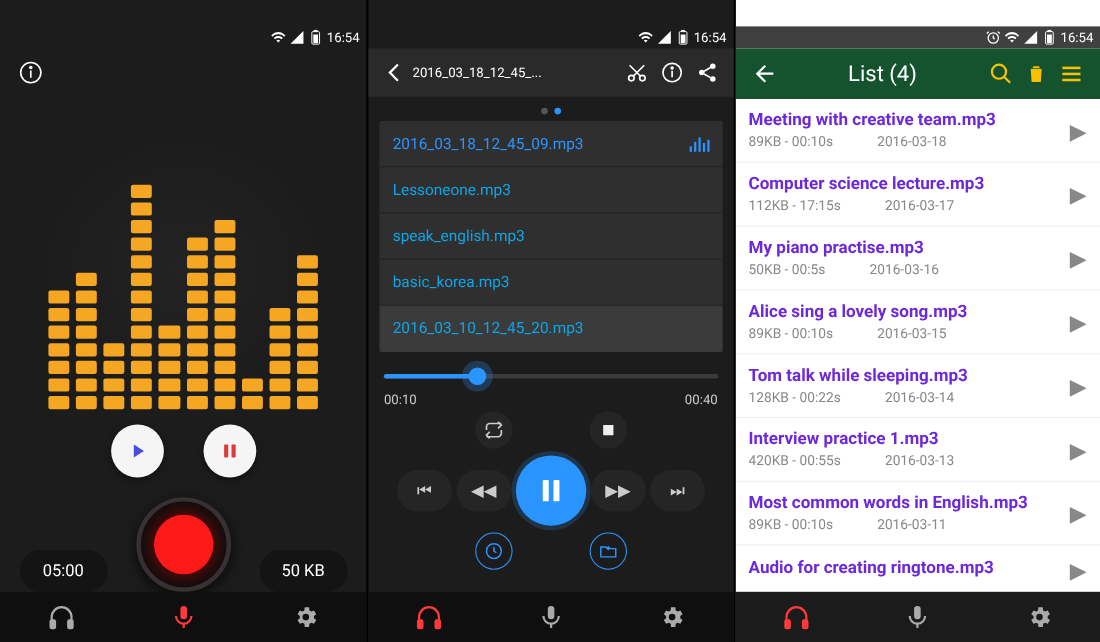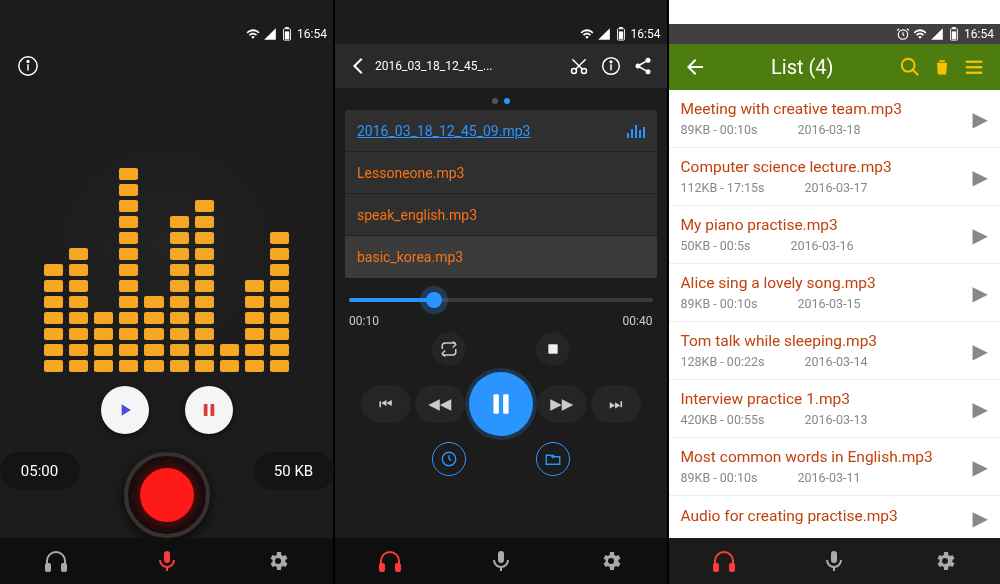--- a/index.html
+++ b/index.html
@@ -10,52 +10,52 @@
 
 
 .statusbar { height: 20px; display: flex; justify-content: flex-end; align-items: center; gap: 3px; padding: 0 6px; font-size: 12px; margin-top: 24px; }
 .s1 .statusbar, .s2 .statusbar, .s3 .statusbar { color: #fff; }
 .s3 .statusbar { background: #404040; }
 .sicon { width: 14px; height: 14px; display: inline-flex; align-items: center; justify-content: center; }
 
 
 .header1 { height: 44px; display: flex; align-items: center; padding: 0 12px; color: #fff; }
 .header2 { height: 44px; display: flex; align-items: center; padding: 0 8px; color: #fff; background: #2a2a2a; }
-.header3 { height: 46px; display: flex; align-items: center; padding: 0 10px; color: #fff; background: #4d7c0f; }
+.header3 { height: 46px; display: flex; align-items: center; padding: 0 10px; color: #fff; background: #14532d; }
 .h-spacer { flex: 1; }
 .h-title { font-size: 12px; font-weight: 400; }
 .h-icon { width: 32px; height: 32px; display: flex; align-items: center; justify-content: center; color: #fff; }
 .h-icon.yellow { color: #f9c200; }
 
 
 .eq-wrap { padding: 40px 30px 14px; height: 285px; display: flex; align-items: flex-end; justify-content: center; gap: 6px; background: radial-gradient(ellipse at center, rgba(255,255,255,0.03), transparent 60%); border-radius: 6px; margin: 14px 14px 0; }
 .eq-col { display: flex; flex-direction: column-reverse; gap: 4px; width: 22px; }
 .eq-seg { height: 12px; background: #f5a623; border-radius: 2px; }
 
 .controls1 { flex: 1; display: flex; flex-direction: column; align-items: center; justify-content: center; gap: 18px; }
 .row-pp { display: flex; gap: 36px; }
 .circle-btn { width: 48px; height: 48px; border-radius: 50%; background: #f5f5f5; display: flex; align-items: center; justify-content: center; box-shadow: 0 2px 6px rgba(0,0,0,0.5); }
-.row-rec { display: flex; align-items: flex-start; gap: 44px; }
+.row-rec { display: flex; align-items: flex-end; gap: 26px; }
 .pill { background: #141414; color: #fff; padding: 10px 20px; border-radius: 24px; font-size: 15px; min-width: 80px; text-align: center; }
 .rec-btn { width: 86px; height: 86px; border-radius: 50%; background: #0d0d0d; border: 4px solid #333; display: flex; align-items: center; justify-content: center; box-shadow: 0 4px 12px rgba(0,0,0,0.7); }
 .rec-dot { width: 54px; height: 54px; border-radius: 50%; background: #ff1a1a; box-shadow: 0 0 18px rgba(255,0,0,0.55); }
 
 
 .botnav { height: 46px; background: #0f0f0f; display: flex; align-items: center; justify-content: space-around; }
 .s3 .botnav { background: #1b1b1b; }
 .bn-icon { width: 28px; height: 28px; display: flex; align-items: center; justify-content: center; color: #aaa; }
 .bn-icon.active { color: #ff3a3a; }
 
 
 .dots { display: flex; justify-content: center; gap: 6px; padding: 10px 0 6px; }
 .dot { width: 6px; height: 6px; border-radius: 50%; background: #555; }
 .dot.on { background: #2b95ff; }
 .plist { margin: 0 10px; background: #2f2f2f; border-radius: 2px; overflow: hidden; }
-.pitem { height: 42px; display: flex; align-items: center; padding: 0 12px; color: #f97316; font-size: 14px; border-bottom: 1px solid #222; }
-.pitem.sel { color: #2b95ff; justify-content: space-between; text-decoration: underline; }
+.pitem { height: 42px; display: flex; align-items: center; padding: 0 12px; color: #0ea5e9; font-size: 14px; border-bottom: 1px solid #222; }
+.pitem.sel { color: #2b95ff; justify-content: space-between; }
 .pitem:last-child { border-bottom: none; background: #3b3b3b; }
 .eqmini { display: flex; gap: 2px; align-items: flex-end; height: 14px; }
 .eqmini span { width: 2px; background: #2b95ff; }
 
 
 .slider-wrap { padding: 20px 14px 6px; }
 .slider { height: 4px; background: #3a3a3a; position: relative; border-radius: 2px; }
 .slider-fill { position: absolute; left: 0; top: 0; bottom: 0; width: 28%; background: #2b95ff; border-radius: 2px; }
 .slider-thumb { position: absolute; left: 28%; top: 50%; width: 16px; height: 16px; background: #2b95ff; border-radius: 50%; transform: translate(-50%,-50%); box-shadow: 0 0 0 6px rgba(43,149,255,0.25); }
 .times { display: flex; justify-content: space-between; color: #ccc; font-size: 12px; padding: 6px 14px 0; }
@@ -67,21 +67,21 @@
 .pbrow { display: flex; align-items: center; gap: 4px; }
 .play-big { width: 64px; height: 64px; border-radius: 50%; background: #2b95ff; display: flex; align-items: center; justify-content: center; box-shadow: 0 0 0 4px rgba(43,149,255,0.2); }
 .pillbtn { background: #252525; color: #ccc; width: 50px; height: 38px; border-radius: 20px; display: flex; align-items: center; justify-content: center; font-size: 15px; }
 .pbbot { display: flex; gap: 70px; margin-top: 6px; }
 .pbbot .sm { width: 34px; height: 34px; border-radius: 50%; border: 1px solid #2b95ff; display: flex; align-items: center; justify-content: center; color: #2b95ff; }
 
 
 .flist { flex: 1; overflow: hidden; background: #fff; }
 .fitem { display: flex; align-items: center; padding: 10px 12px; border-bottom: 1px solid #eee; }
 .fmain { flex: 1; }
-.fname { color: #c2410c; font-size: 15.5px; margin-bottom: 4px; }
+.fname { color: #6d28d9; font-size: 15.5px; margin-bottom: 4px; font-weight: bold; }
 .fmeta { color: #888; font-size: 12.5px; display: flex; gap: 40px; }
 .fplay { color: #888; font-size: 20px; }
 
 svg { display: block; }
 </style>
 </head>
 <body>
 
 <div class="screen s1">
   <div class="statusbar">
@@ -331,20 +331,23 @@
       </div>
       <div class="pitem">
         <span>Lessoneone.mp3</span>
       </div>
       <div class="pitem">
         <span>speak_english.mp3</span>
       </div>
       <div class="pitem">
         <span>basic_korea.mp3</span>
       </div>
+      <div class="pitem">
+        <span>2016_03_10_12_45_20.mp3</span>
+      </div>
     </div>
 
   <div class="slider-wrap">
     <div class="slider">
       <div class="slider-fill" id="sfill" style="width: 28%;"></div>
       <div class="slider-thumb" id="sthumb" style="left: 28%;"></div>
     </div>
   </div>
   <div class="times">
     <span>00:10</span>
@@ -541,21 +544,21 @@
           <div class="fname">Most common words in English.mp3</div>
           <div class="fmeta">
             <span>89KB - 00:10s</span>
             <span>2016-03-11</span>
           </div>
         </div>
         <div class="fplay">▶</div>
       </div>
       <div class="fitem">
         <div class="fmain">
-          <div class="fname">Audio for creating practise.mp3</div>
+          <div class="fname">Audio for creating ringtone.mp3</div>
           <div class="fmeta">
             <span></span>
             <span></span>
           </div>
         </div>
         <div class="fplay">▶</div>
       </div>
     </div>
 
   <div class="botnav">

